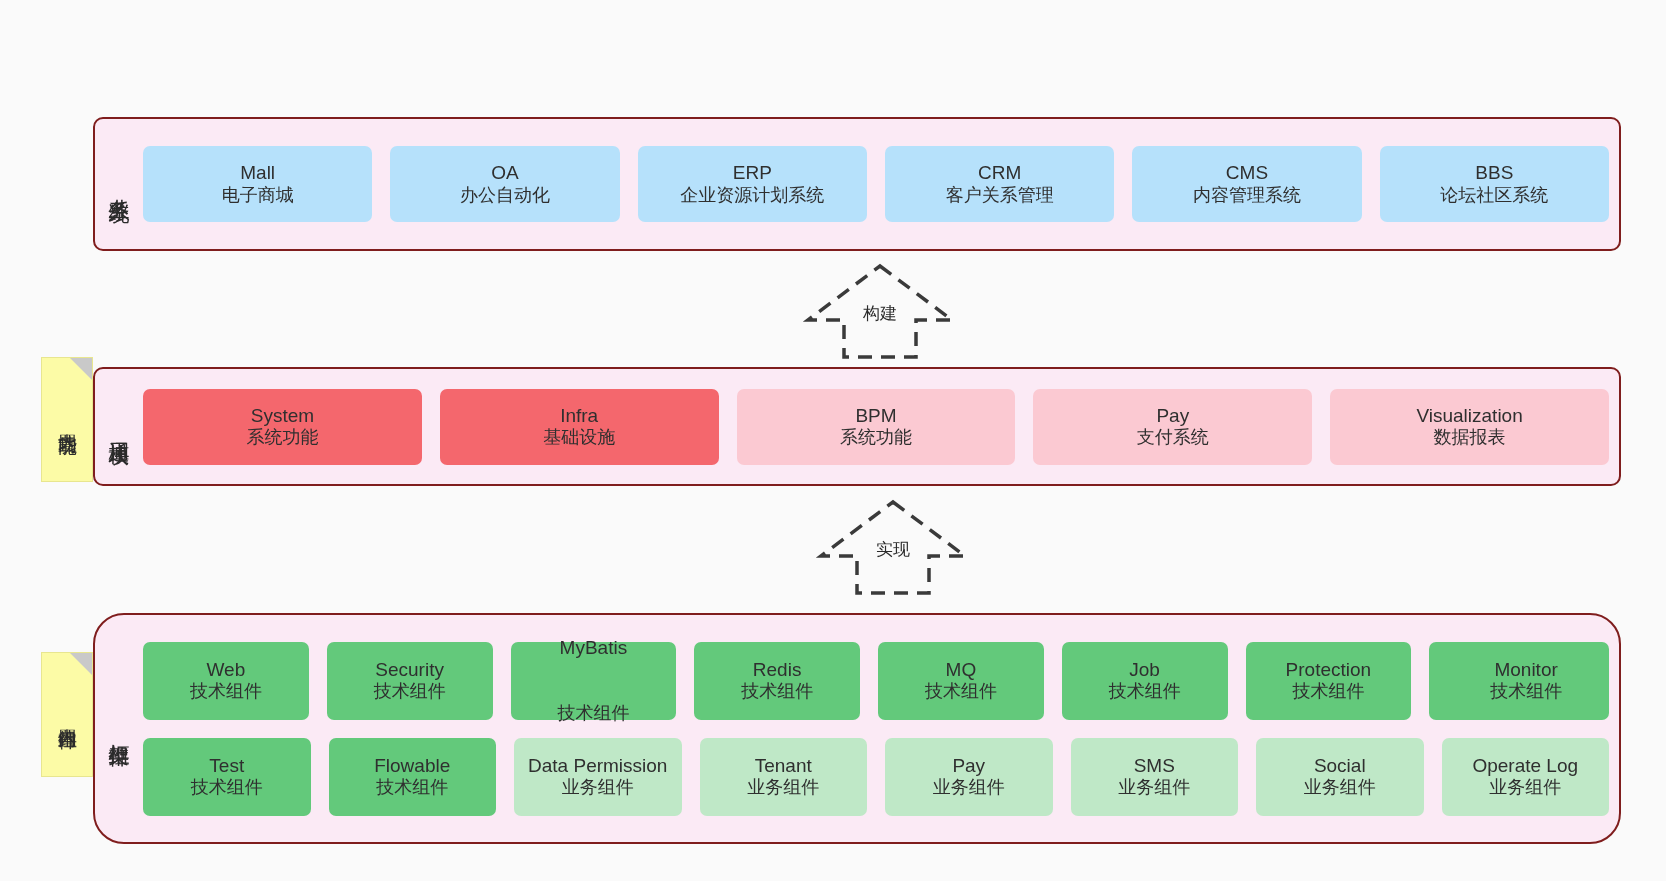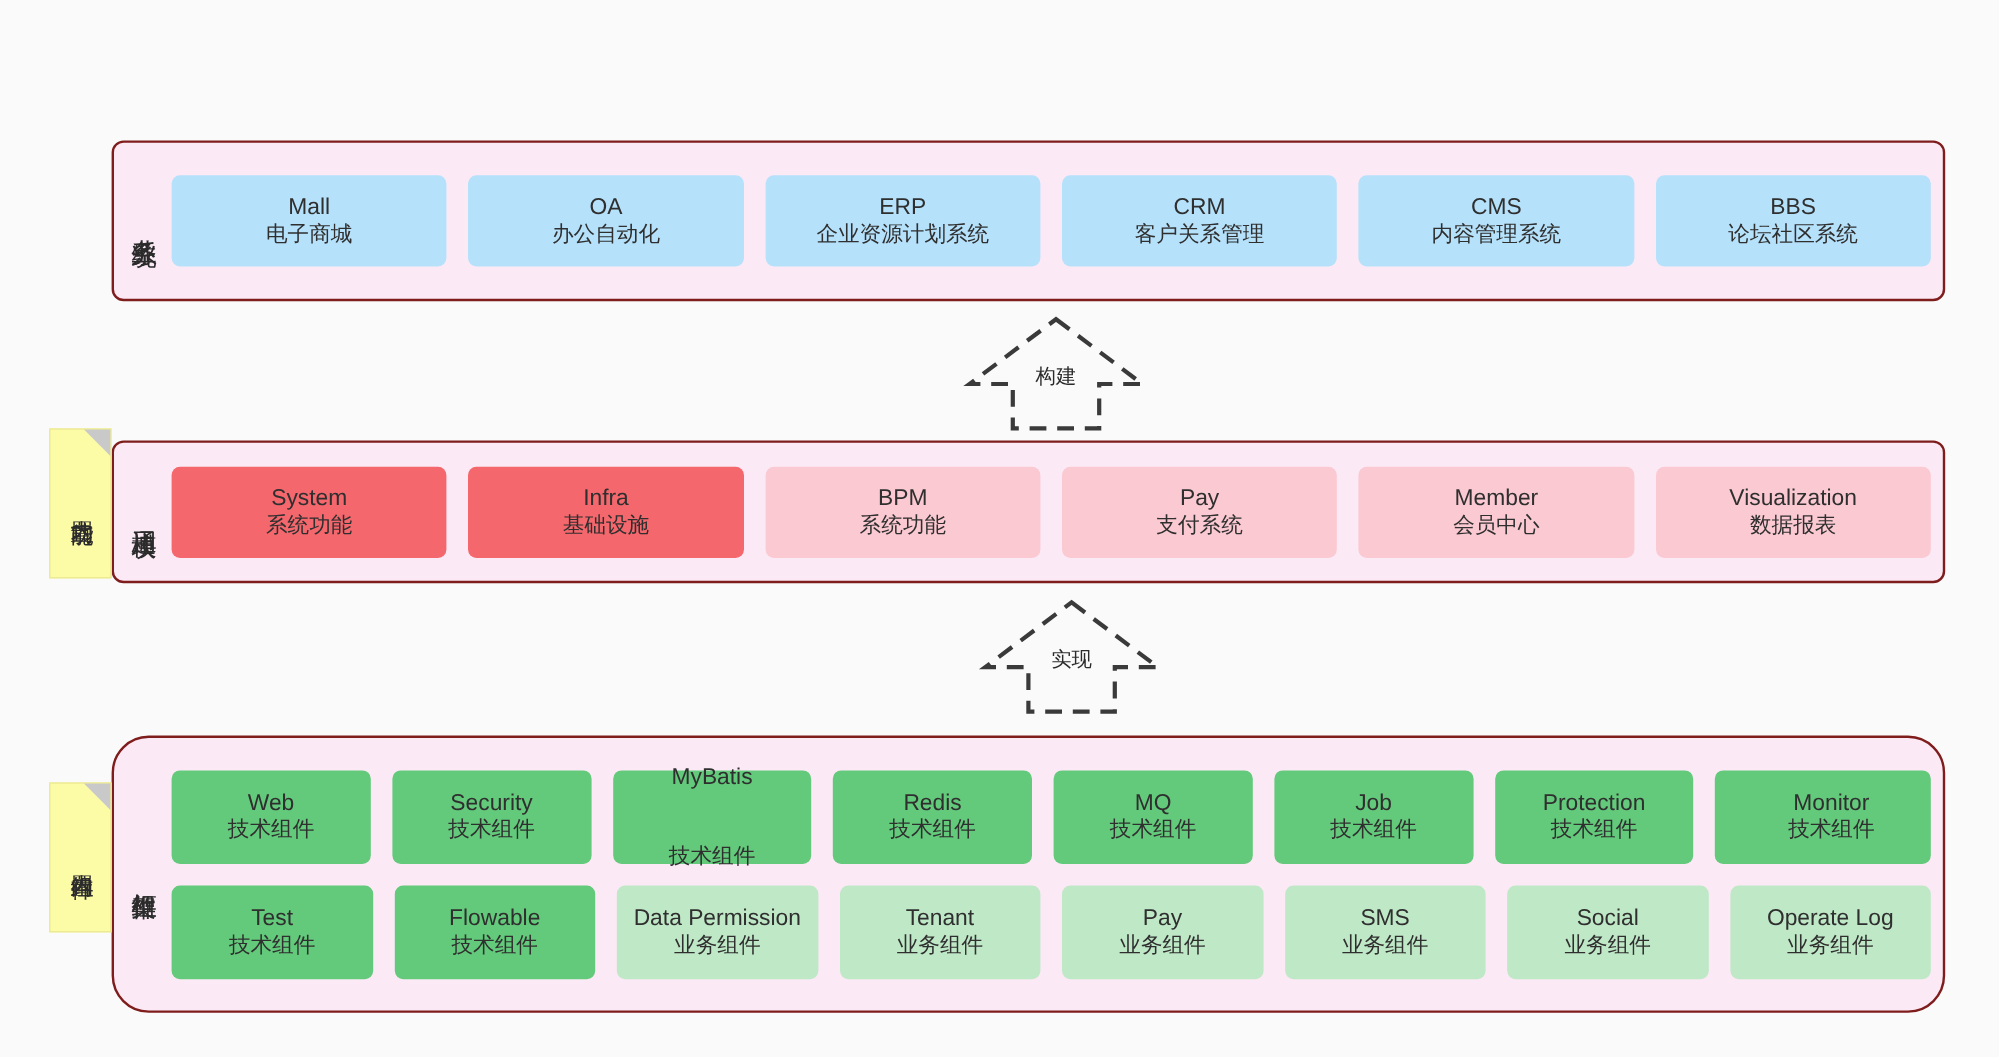--- a/index.html
+++ b/index.html
@@ -200,24 +200,20 @@
         </div>
         <div class="card c-pink" style="height:76px;">
           <span class="t-en">BPM</span>
           <span class="t-cn">系统功能</span>
         </div>
         <div class="card c-pink" style="height:76px;">
           <span class="t-en">Pay</span>
           <span class="t-cn">支付系统</span>
         </div>
         <div class="card c-pink" style="height:76px;">
-          <span class="t-en">Member</span>
-          <span class="t-cn">会员中心</span>
-        </div>
-        <div class="card c-pink" style="height:76px;">
           <span class="t-en">Visualization</span>
           <span class="t-cn">数据报表</span>
         </div>
       </div>
     </div>
   </div>
 
   <div class="arrow" style="left:813px; top:498px;">
     <svg viewBox="0 0 160 95" preserveAspectRatio="none" aria-hidden="true">
       <path d="M 80 4 L 152 58 L 116 58 L 116 95 L 44 95 L 44 58 L 8 58 Z" fill="#fafafa" stroke="#3a3a3a" stroke-width="3.5" stroke-dasharray="14 9" stroke-linejoin="miter"></path>

